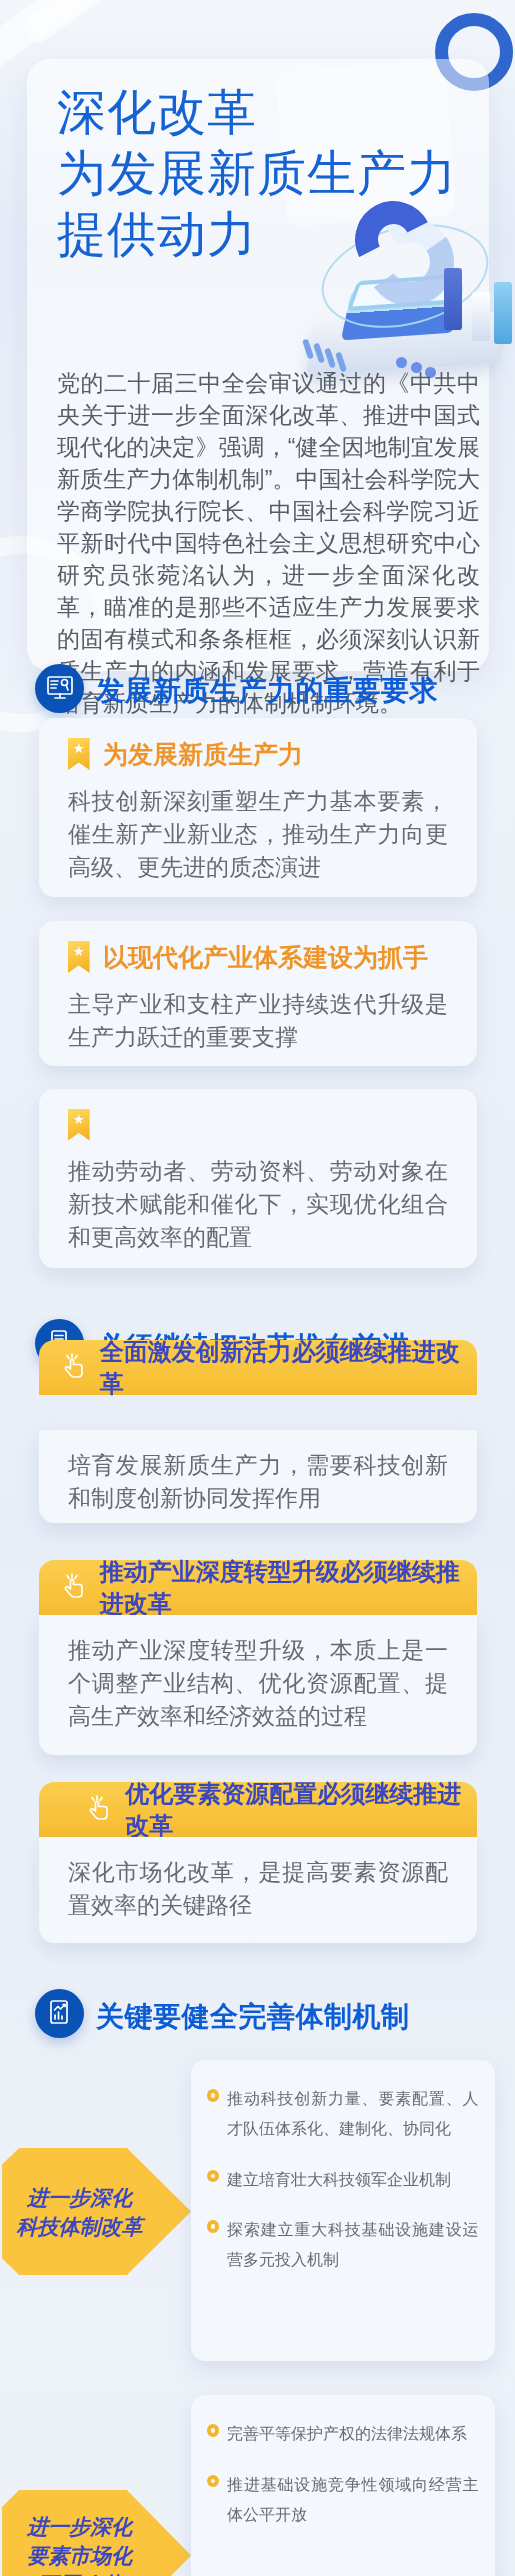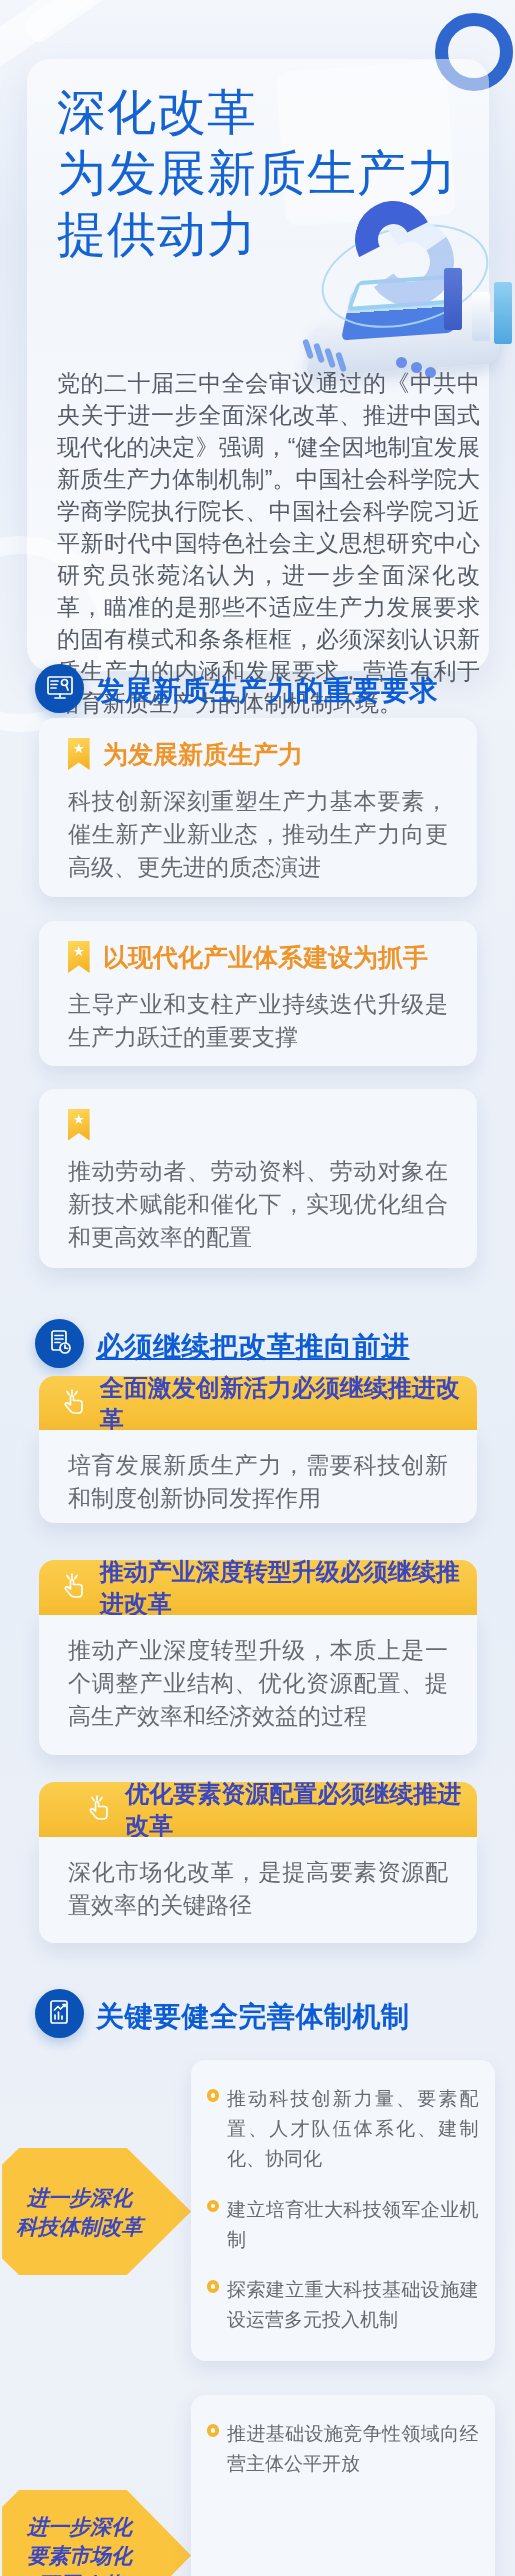--- a/index.html
+++ b/index.html
@@ -47,21 +47,21 @@
   
   .band{position:absolute;left:39px;width:438px;height:55px;background:linear-gradient(180deg,#fbcd4e,#f6bc30);border-radius:15.5px 15.5px 0 0;display:flex;align-items:center;gap:11.3px;padding-left:17.5px;}
   .band-title{font-size:24px;font-weight:bold;color:#3a47c2;}
   .band-body{position:absolute;left:39px;width:438px;background:#f4f7fc;border-radius:0 0 15.5px 15.5px;box-shadow:0 8.2px 19.6px rgba(104,132,180,.16);padding:18.5px 29px 0 29px;font-size:23px;line-height:33px;color:#666b72;text-align:justify;}
   
   .pent{position:absolute;left:2.1px;width:189px;background:#fac43e;clip-path:polygon(0 13%,9% 0,66% 0,100% 50%,66% 100%,9% 100%,0 87%);display:flex;flex-direction:column;align-items:center;justify-content:center;padding-right:34px;box-shadow:0 6.2px 13.4px rgba(190,150,40,.25);}
   .pent span{font-size:21px;line-height:29px;font-weight:bold;color:#3a47c2;text-align:center;font-style:italic;}
   .srow-card{position:absolute;left:191px;width:304px;background:#f4f7fc;border-radius:14.4px;box-shadow:0 8.2px 19.6px rgba(104,132,180,.16);padding:24px 16.5px 5.2px 15.5px;}
   .bullet{display:flex;gap:8.2px;margin-bottom:20.6px;}
   .ring{flex:0 0 auto;width:12.4px;height:12.4px;border:4.1px solid #f5b52e;border-radius:50%;background:#fff;margin-top:5.2px;}
-  .bullet p{margin:0;font-size:19px;line-height:30px;color:#666b72;text-align:justify;}
+  .bullet p{margin:0;font-size:16px;line-height:30px;color:#666b72;text-align:justify;}
   svg.icon{stroke:#fff;fill:none;stroke-width:3.4;stroke-linecap:round;stroke-linejoin:round;}
 </style>
 </head>
 <body>
 
 <div class="page">
 
   <div class="stripe" style="left:-36px;top:5.2px;width:144px;height:33px;transform:rotate(-35deg);"></div>
   <div class="stripe" style="left:15.5px;top:-20.6px;width:144px;height:28px;transform:rotate(-35deg);"></div>
   <div class="glass-panel"></div>
@@ -149,21 +149,21 @@
           <line x1="22" y1="24" x2="38" y2="24"></line>
           <line x1="22" y1="31" x2="32" y2="31"></line>
         <circle cx="42" cy="42" r="10" fill="#0a52b6"></circle>
         <line x1="42" y1="42" x2="42" y2="36"></line>
           <line x1="42" y1="42" x2="47" y2="43"></line>
       </svg>
     </span>
   </div>
   <div class="sec-head" style="top:1328px;text-decoration:underline;">必须继续把改革推向前进</div>
 
-  <div class="band" style="top:1376px;font-family:Liberation Serif, serif;">
+  <div class="band" style="top:1340px;font-family:Liberation Serif, serif;">
     <span>
       <svg class="icon" width="32" height="32" viewBox="0 0 64 64">
         <path d="M30 6 v8"></path>
           <path d="M20 9 l4 6"></path>
           <path d="M40 9 l-4 6"></path>
         <path d="M27 20 v16 l-5 -4 c-3 -2.5 -7 1 -4.5 4.5 L27 48 c2 3 5 4 9 4 h6 c5 0 8 -3 8 -8 V32 c0 -3 -2.5 -5 -5.5 -5 H33 v-7 c0 -4 -6 -4 -6 0 z"></path>
       </svg>
     </span>
     <span class="band-title">全面激发创新活力必须继续推进改革</span>
   </div>
@@ -229,19 +229,23 @@
   </div>
 
   <div class="pent" style="top:2490px;height:131px;">
     <span>进一步深化</span>
     <span>要素市场化</span>
     <span>配置改革</span>
   </div>
   <div class="srow-card" style="top:2395px;height:340px;">
     <div class="bullet">
         <div class="ring"></div>
+        <p>完善平等保护产权的法律法规体系</p>
+      </div>
+    <div class="bullet">
+        <div class="ring"></div>
         <p>推进基础设施竞争性领域向经营主体公平开放</p>
       </div>
 
   </div>
 
 </div>
 
 
 </body></html>

